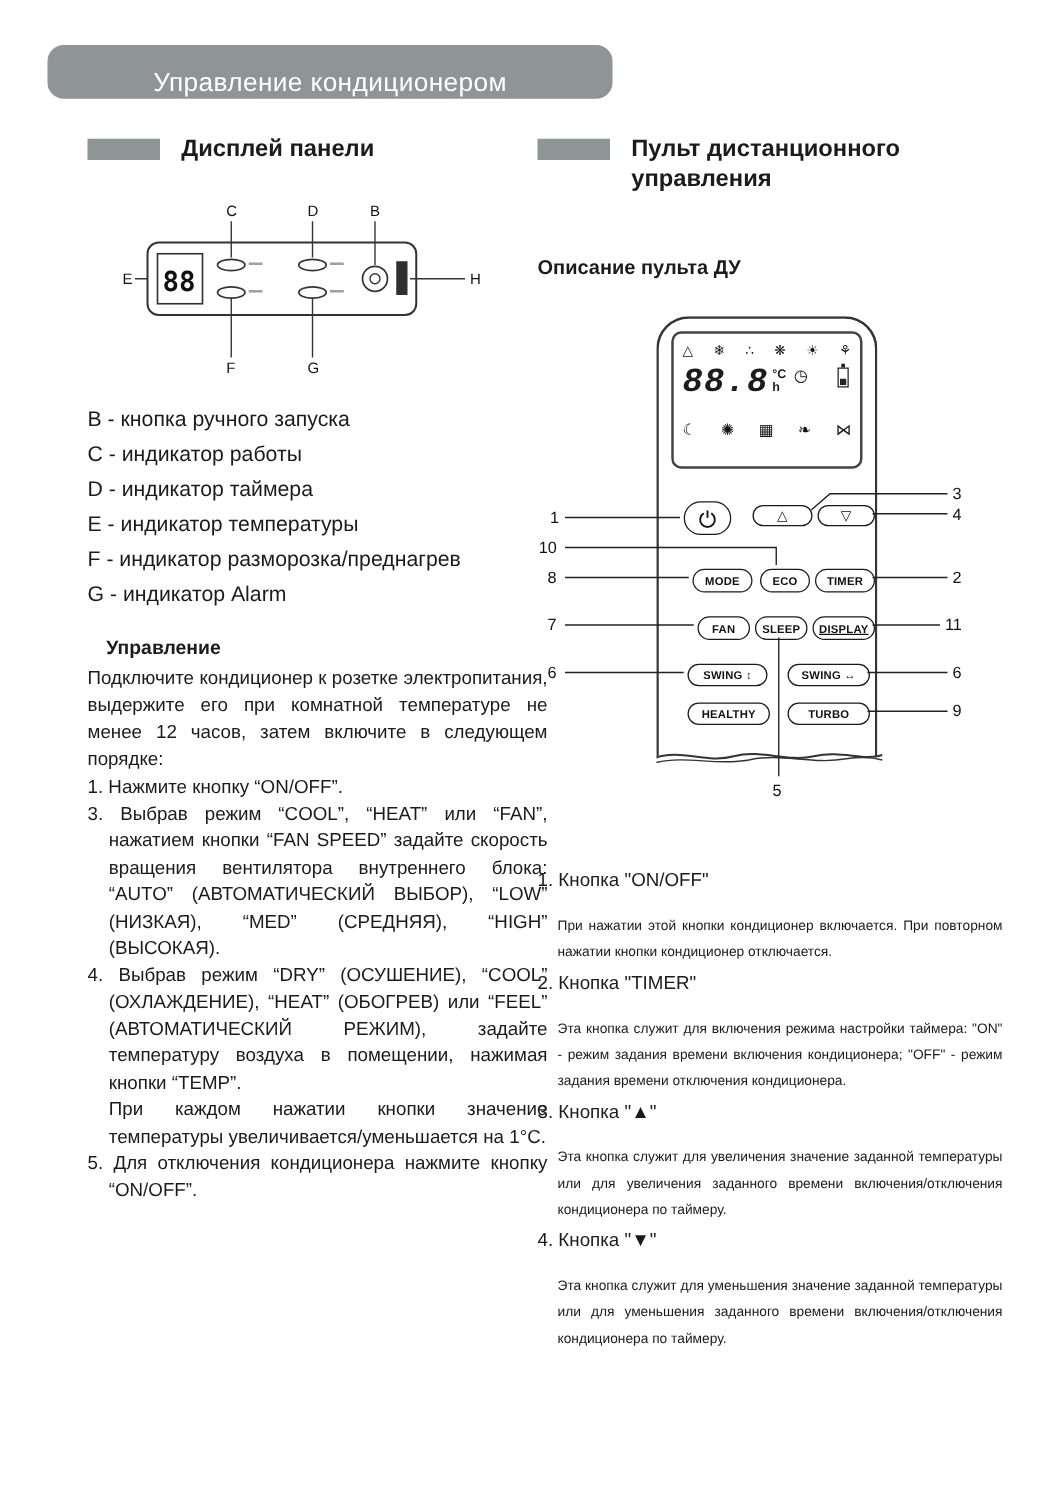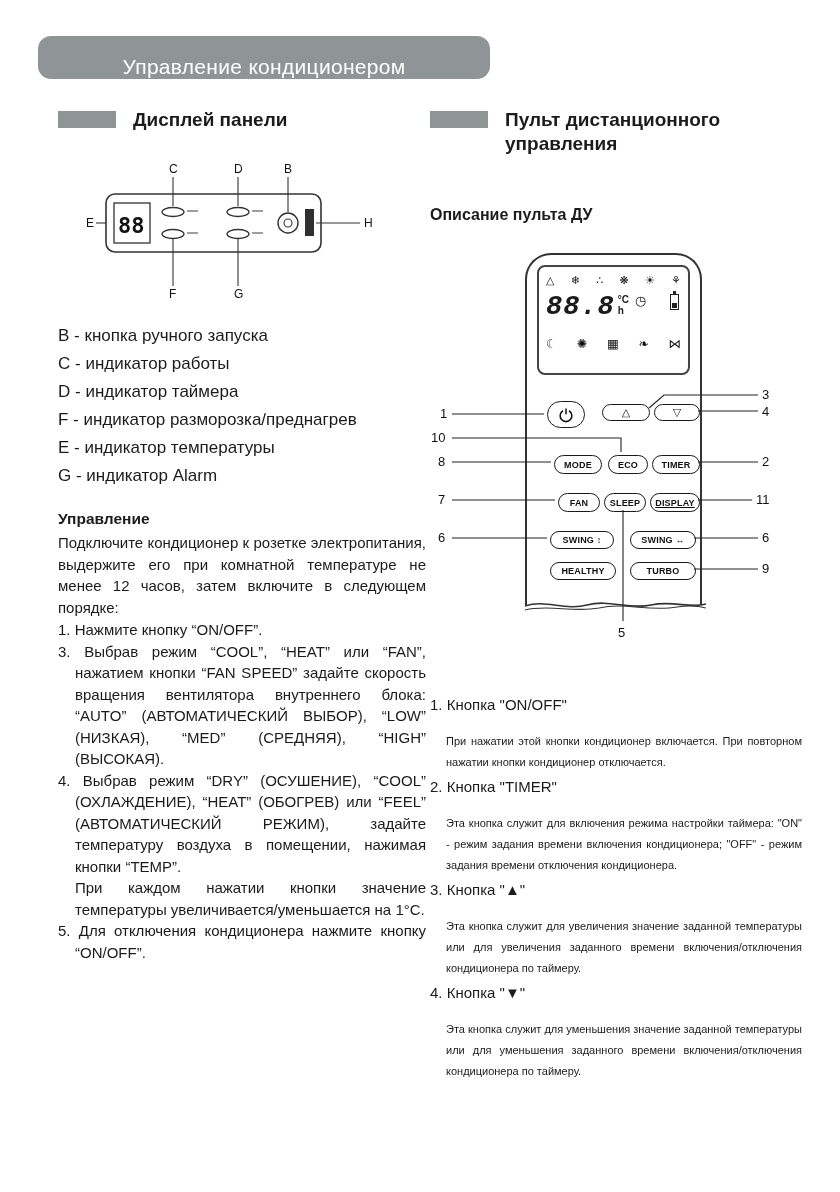--- a/index.html
+++ b/index.html
@@ -11,35 +11,35 @@
   }
   
   .banner {
     position:absolute; left:38px; top:36px; width:452px; height:43px;
     background:#8f9496; border-radius:13px;
     display:flex; align-items:flex-end; justify-content:center;
     color:#ffffff; font-size:21px; letter-spacing:.3px;
   }
   
   .col { position:absolute; top:108px; }
-  .col.left  { left:58px;  width:368px; }
+  .col.left  { left:70px;  width:368px; }
   .col.right { left:430px; width:372px; }
   
   .sec-head { display:flex; align-items:flex-start; }
   .sec-marker { flex:0 0 58px; height:17px; background:#8f9496; margin-top:3px; }
   .sec-title { margin:0 0 0 17px; font-size:19px; font-weight:bold; line-height:24px; }
   .left .sec-head { margin-bottom:14px; }
   
   .panel-figure svg { display:block; }
   .diag-label { font-size:12px; fill:#111; font-family:"Liberation Sans", sans-serif; }
   .diag-line { stroke:#333; stroke-width:1.1; }
   
   .legend { list-style:none; margin:16px 0 0 0; padding:0; font-size:17px; line-height:28px; }
   
-  .ctl-head { margin:20px 0 4px 0; font-size:15.5px; font-weight:bold; }
+  .ctl-head { margin:20px 0 4px 15px; font-size:15.5px; font-weight:bold; }
   .intro { margin:0; font-size:15px; line-height:21.5px; text-align:justify; }
   .steps { margin-top:1px; }
   .step { font-size:15px; line-height:21.5px; text-align:justify;
           padding-left:17px; text-indent:-17px; }
   .step-note { font-size:15px; line-height:21.5px; text-align:justify; margin-left:17px; }
   
   .right .subtitle { margin:50px 0 0 0; font-size:16px; font-weight:bold; }
   .remote-figure { position:relative; height:400px; margin-top:24px; }
   .remote {
     position:absolute; left:95px; top:5px; width:177px; height:352px;
@@ -131,22 +131,22 @@
         <circle cx="230" cy="77" r="4" fill="none" stroke="#333" stroke-width="1.1"></circle>
 
         <rect x="247" y="63" width="9" height="27" fill="#2f2f2f"></rect>
       </svg>
     </div>
 
     <ul class="legend">
       <li>B - кнопка ручного запуска</li>
       <li>C - индикатор работы</li>
       <li>D - индикатор таймера</li>
+      <li>E - индикатор температуры</li>
       <li>F - индикатор разморозка/преднагрев</li>
-      <li>E - индикатор температуры</li>
       <li>G - индикатор Alarm</li>
     </ul>
 
     <h3 class="ctl-head">Управление</h3>
     <p class="intro">Подключите кондиционер к розетке электропитания, выдержите его при комнатной температуре не менее 12 часов, затем включите в следующем порядке:</p>
 
     <div class="steps">
       <div class="step">1. Нажмите кнопку “ON/OFF”.</div>
       <div class="step">3. Выбрав режим “COOL”, “HEAT” или “FAN”, нажатием кнопки “FAN SPEED” задайте скорость вращения вентилятора внутреннего блока: “AUTO” (АВТОМАТИЧЕСКИЙ ВЫБОР), “LOW” (НИЗКАЯ), “MED” (СРЕДНЯЯ), “HIGH” (ВЫСОКАЯ).</div>
       <div class="step">4. Выбрав режим “DRY” (ОСУШЕНИЕ), “COOL” (ОХЛАЖДЕНИЕ), “HEAT” (ОБОГРЕВ) или “FEEL” (АВТОМАТИЧЕСКИЙ РЕЖИМ), задайте температуру воздуха в помещении, нажимая кнопки “TEMP”.</div>

